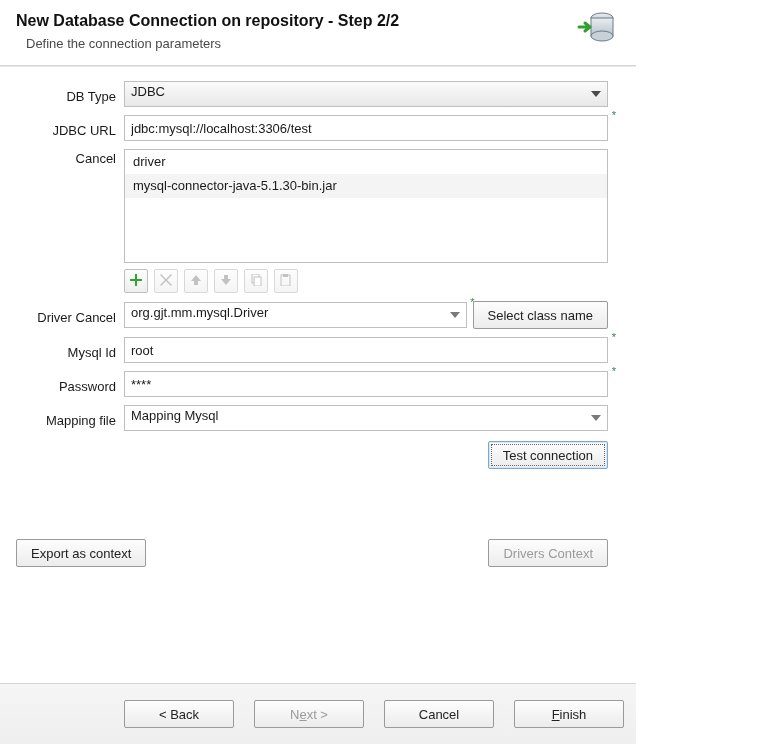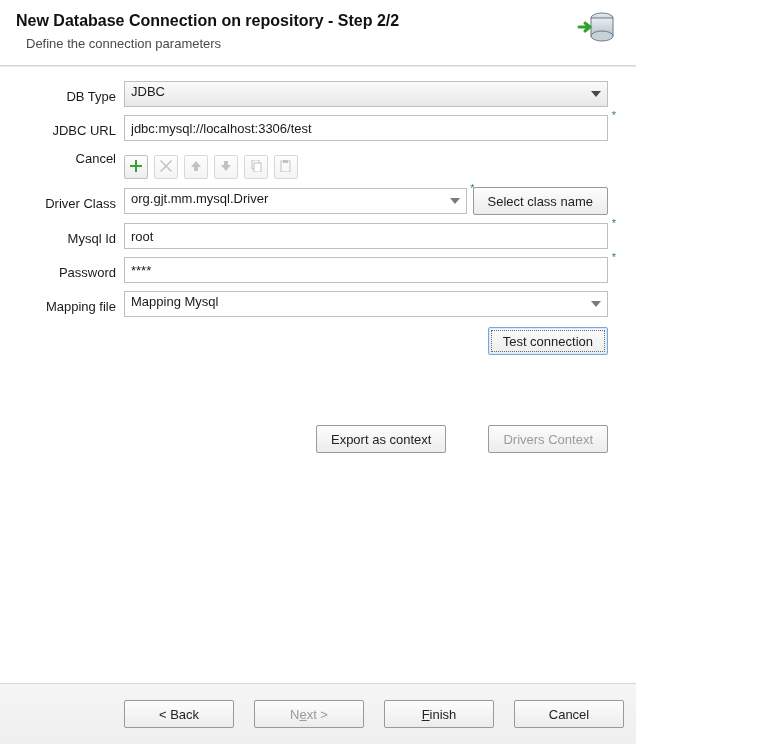--- a/index.html
+++ b/index.html
@@ -54,21 +54,21 @@
   }
   .tb-btn.disabled{opacity:.6;cursor:default;}
   .btn{
     height:28px;padding:0 14px;border:1px solid var(--border-dark);
     background:linear-gradient(#fdfdfd,#ececec);border-radius:2px;
     font:inherit;cursor:pointer;color:#222;
   }
   .btn.disabled{color:var(--disabled-txt);cursor:default;}
   .btn.focus{outline:1px dotted #666;outline-offset:-4px;border-color:var(--sel-border);box-shadow:0 0 0 1px var(--selected) inset;}
   .row-right{display:flex;justify-content:flex-end;margin-top:10px;}
-  .contextbar{display:flex;gap:42px;justify-content:flex-end;margin-top:70px;margin-bottom:20px;}
+  .contextbar{display:flex;gap:42px;justify-content:space-between;margin-top:70px;margin-bottom:20px;}
   .footer{
     position:absolute;left:0;right:0;bottom:0;padding:16px 12px;
     border-top:1px solid #d6d6d6;background:linear-gradient(#f5f5f5,#efefef);
     display:flex;justify-content:flex-end;gap:20px;
   }
   .footer .btn{min-width:110px;}
   .dc-row{display:flex;gap:6px;align-items:center;}
   .dc-row .combo{flex:1;position:relative;}
   .combo .select{width:100%;}
   .underline{text-decoration:underline;}
@@ -113,20 +113,24 @@
       </div>
 
       <div class="label">JDBC URL</div>
       <div class="field-wrap">
         <input class="input" value="jdbc:mysql://localhost:3306/test" style="">
         <span class="asterisk">*</span>
       </div>
 
       <div class="label top" style="padding-top:2px;">Cancel</div>
       <div>
+        <div class="list">
+          <div class="row">driver</div>
+          <div class="row">mysql-connector-java-5.1.30-bin.jar</div>
+        </div>
         <div class="toolbar">
           <button class="tb-btn" title="add">
             <span>
               <svg width="12" height="12">
                   <path d="M5 0h2v5h5v2H7v5H5V7H0V5h5z" fill="#36a336"></path>
                 </svg>
             </span>
           </button>
           <button class="tb-btn disabled" title="remove">
             <span>
@@ -161,21 +165,21 @@
             <span>
               <svg width="12" height="12">
                   <rect x="1" y="1" width="9" height="11" fill="none" stroke="#9a9a9a"></rect>
                   <rect x="3" y="0" width="5" height="3" fill="#9a9a9a"></rect>
                 </svg>
             </span>
           </button>
         </div>
       </div>
 
-      <div class="label">Driver Class</div>
+      <div class="label">Driver Cancel</div>
       <div class="dc-row">
         <div class="combo" style="position:relative;">
           <div class="select flat" role="combobox">
             <span>org.gjt.mm.mysql.Driver</span>
             <span class="dd">
               <svg width="10" height="6">
                   <path d="M0 0 L10 0 L5 6 Z" fill="#7a7a7a"></path>
                 </svg>
             </span>
           </div>
@@ -218,19 +222,19 @@
       <button class="btn">Export as context</button>
       <button class="btn disabled">Drivers Context</button>
     </div>
   </div>
 
   <div class="footer">
     <button class="btn">&lt; Back</button>
     <button class="btn disabled">
       <span>N</span><span class="underline">e</span><span>xt &gt;</span>
     </button>
+    <button class="btn">Cancel</button>
     <button class="btn">
       <span></span><span class="underline">F</span><span>inish</span>
     </button>
-    <button class="btn">Cancel</button>
   </div>
 
 </div>
 
 </body></html>

